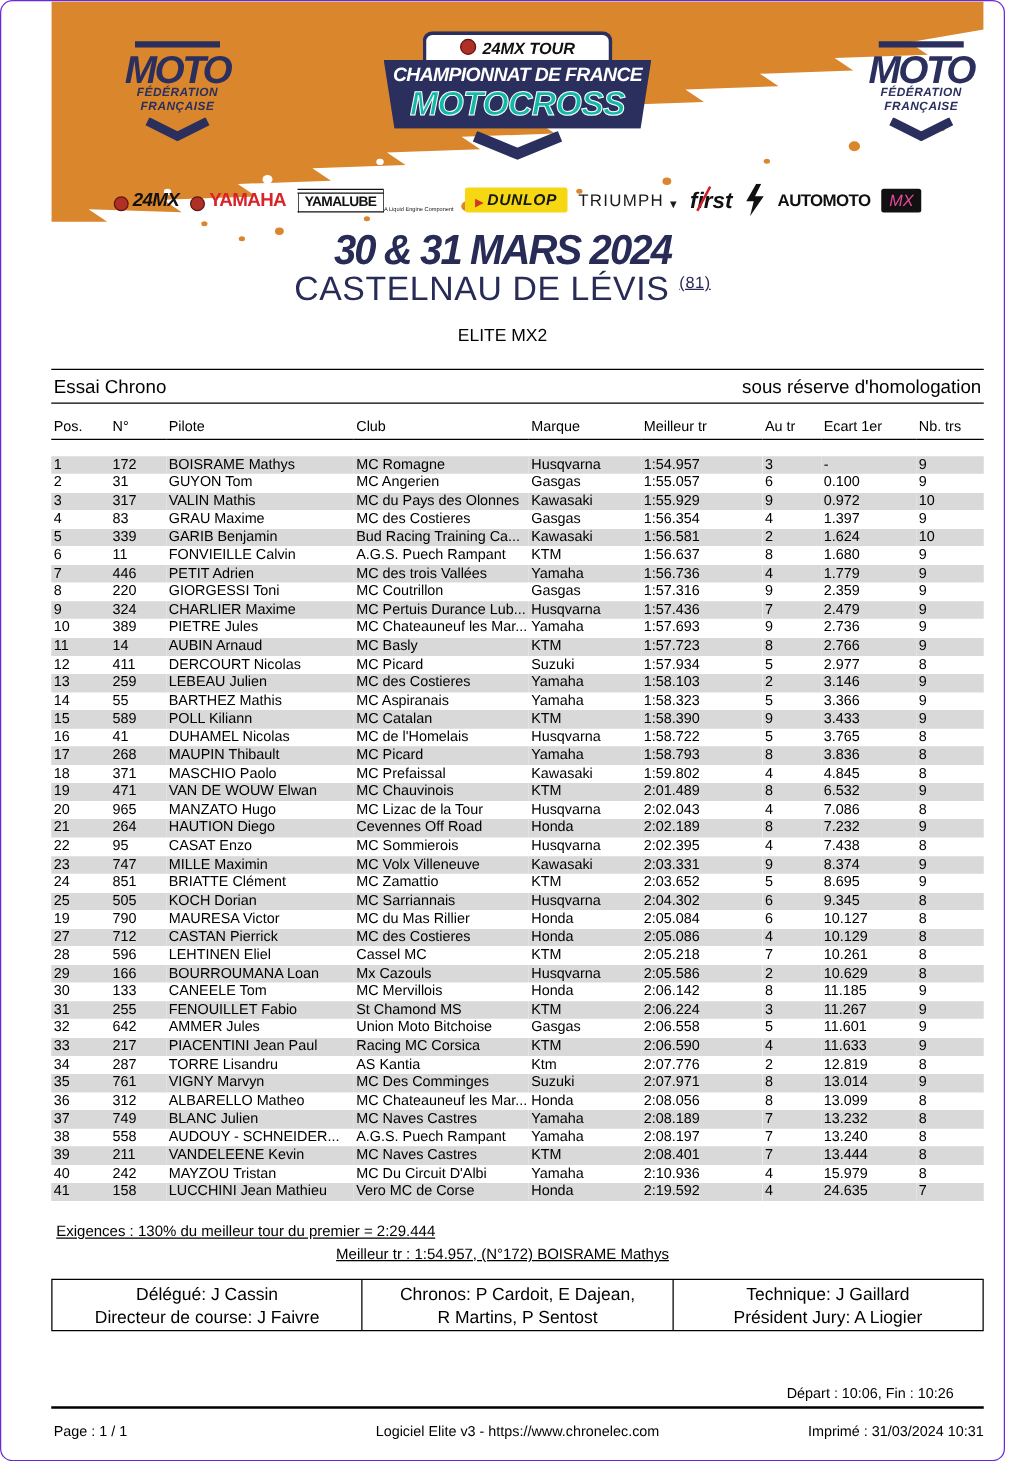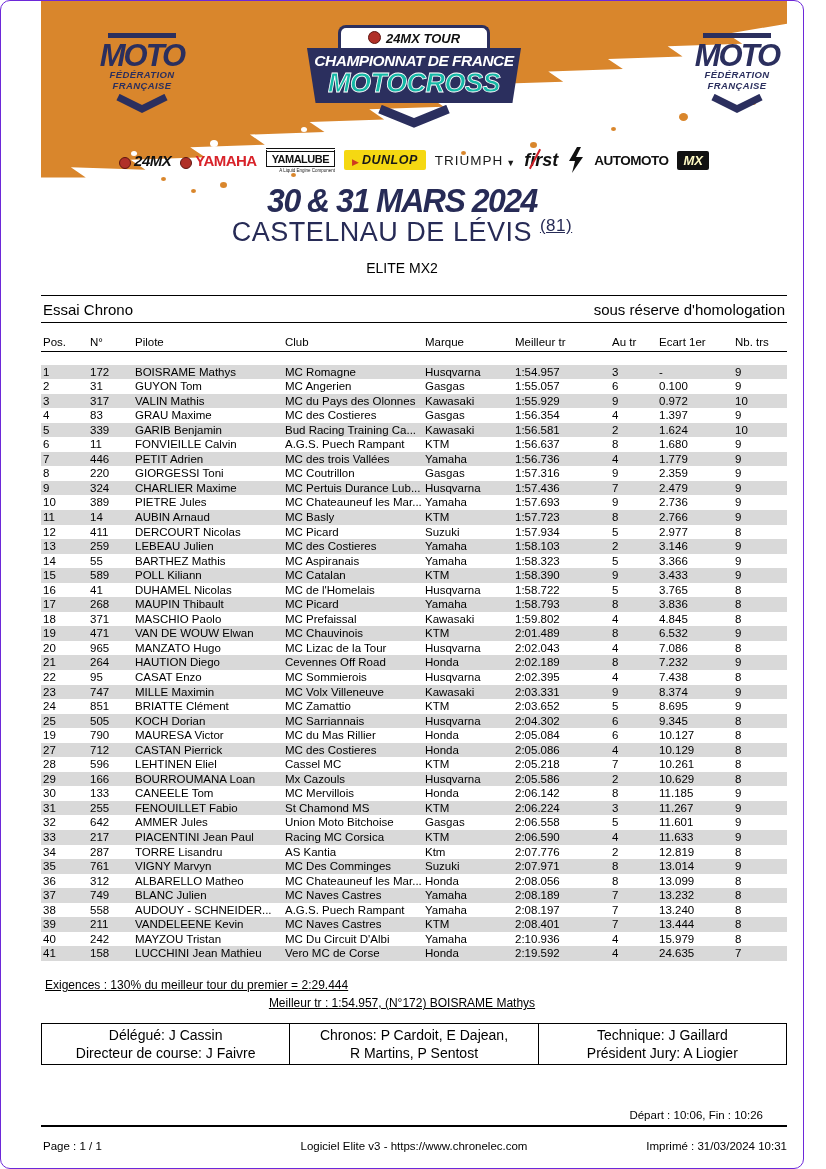--- a/index.html
+++ b/index.html
@@ -47,42 +47,42 @@
   .badge-line2 { color:#14b8a6; font-weight:bold; font-style:italic; font-size:27px; line-height:27px;
     letter-spacing:-.5px; -webkit-text-stroke:.8px #fff; }
   .badge-chevron { margin-top:2px; }
   
   .sponsors { position:absolute; left:0; top:141px; width:746px; display:flex;
     justify-content:center; align-items:center; gap:9px; height:36px; }
   .chip { display:flex; align-items:flex-end; gap:3px; white-space:nowrap; }
   .dot-red { width:12px; height:12px; border-radius:50%; background:#b03028; border:1.5px solid #5e1511; }
   .s-24mx span { font-weight:bold; font-style:italic; font-size:15px; color:#111; letter-spacing:-.5px; }
   .s-yamaha span { font-weight:bold; font-size:15px; color:#D8232A; letter-spacing:-.5px; }
-  .s-yamalube { flex-direction:column; gap:0; }
+  .s-yamalube { flex-direction:row; gap:0; }
   .s-yamalube .lube-box { border:1.5px solid #111; border-top:4px double #111; padding:1px 5px;
     font-weight:bold; font-size:11px; letter-spacing:-.5px; color:#111; }
   .s-yamalube .lube-tag { font-size:4.5px; color:#222; margin-top:1px; }
   .s-dunlop { background:#F5D812; padding:3px 8px; border-radius:2px; }
   .s-dunlop .arrow { color:#cf3a1f; font-size:9px; }
   .s-dunlop span.lbl { font-weight:bold; font-style:italic; font-size:12.5px; color:#181818; letter-spacing:.5px; }
   .s-triumph span.lbl { font-size:13.5px; color:#1a1a1a; letter-spacing:1px; }
   .s-triumph .tri { font-size:9px; color:#1a1a1a; }
   .s-first { position:relative; }
   .s-first span.lbl { font-weight:bold; font-style:italic; font-size:18px; color:#101010; }
   .s-first .slash { position:absolute; left:10px; top:-2px; width:2px; height:22px; background:#cf2027; transform:rotate(28deg); }
   .s-bolt svg { display:block; }
   .s-automoto span { font-weight:bold; font-size:13.5px; color:#101010; letter-spacing:-.5px; }
   .s-mx { background:#111; padding:2px 6px; border-radius:2px; }
-  .s-mx span { font-weight:bold; font-style:italic; font-size:13px; color:#fef9c3; }
+  .s-mx span { font-weight:normal; font-style:italic; font-size:13px; color:#ec4899; }
   
   .date-line { position:absolute; top:181px; width:100%; text-align:center; font-size:32px;
     font-weight:bold; font-style:italic; color:#272B56; letter-spacing:-1.5px; transform:scaleY(1.05); }
   .loc-line { position:absolute; top:215px; width:100%; text-align:center; font-size:27px;
     color:#272B56; letter-spacing:.5px; }
-  .loc-line sup { font-size:17px;text-decoration:underline; }
+  .loc-line sup { font-size:13px;text-decoration:underline; }
   .category { position:absolute; top:259px; width:100%; text-align:center; font-size:14px; color:#000; }
   
   .section-bar { position:absolute; left:40px; top:294px; width:746px; height:28px;
     border-top:1.5px solid #000; border-bottom:1.5px solid #000;
     display:flex; justify-content:space-between; align-items:center; font-size:15px; padding:0 2px; }
   
   .results { position:absolute; left:40px; top:331px; width:746px; border-collapse:collapse;
     table-layout:fixed; font-size:11.5px; }
   .results th { text-align:left; font-weight:400; font-size:11.5px; padding:4px 0 3px 2px;
     border-bottom:1.2px solid #000; white-space:nowrap; }

